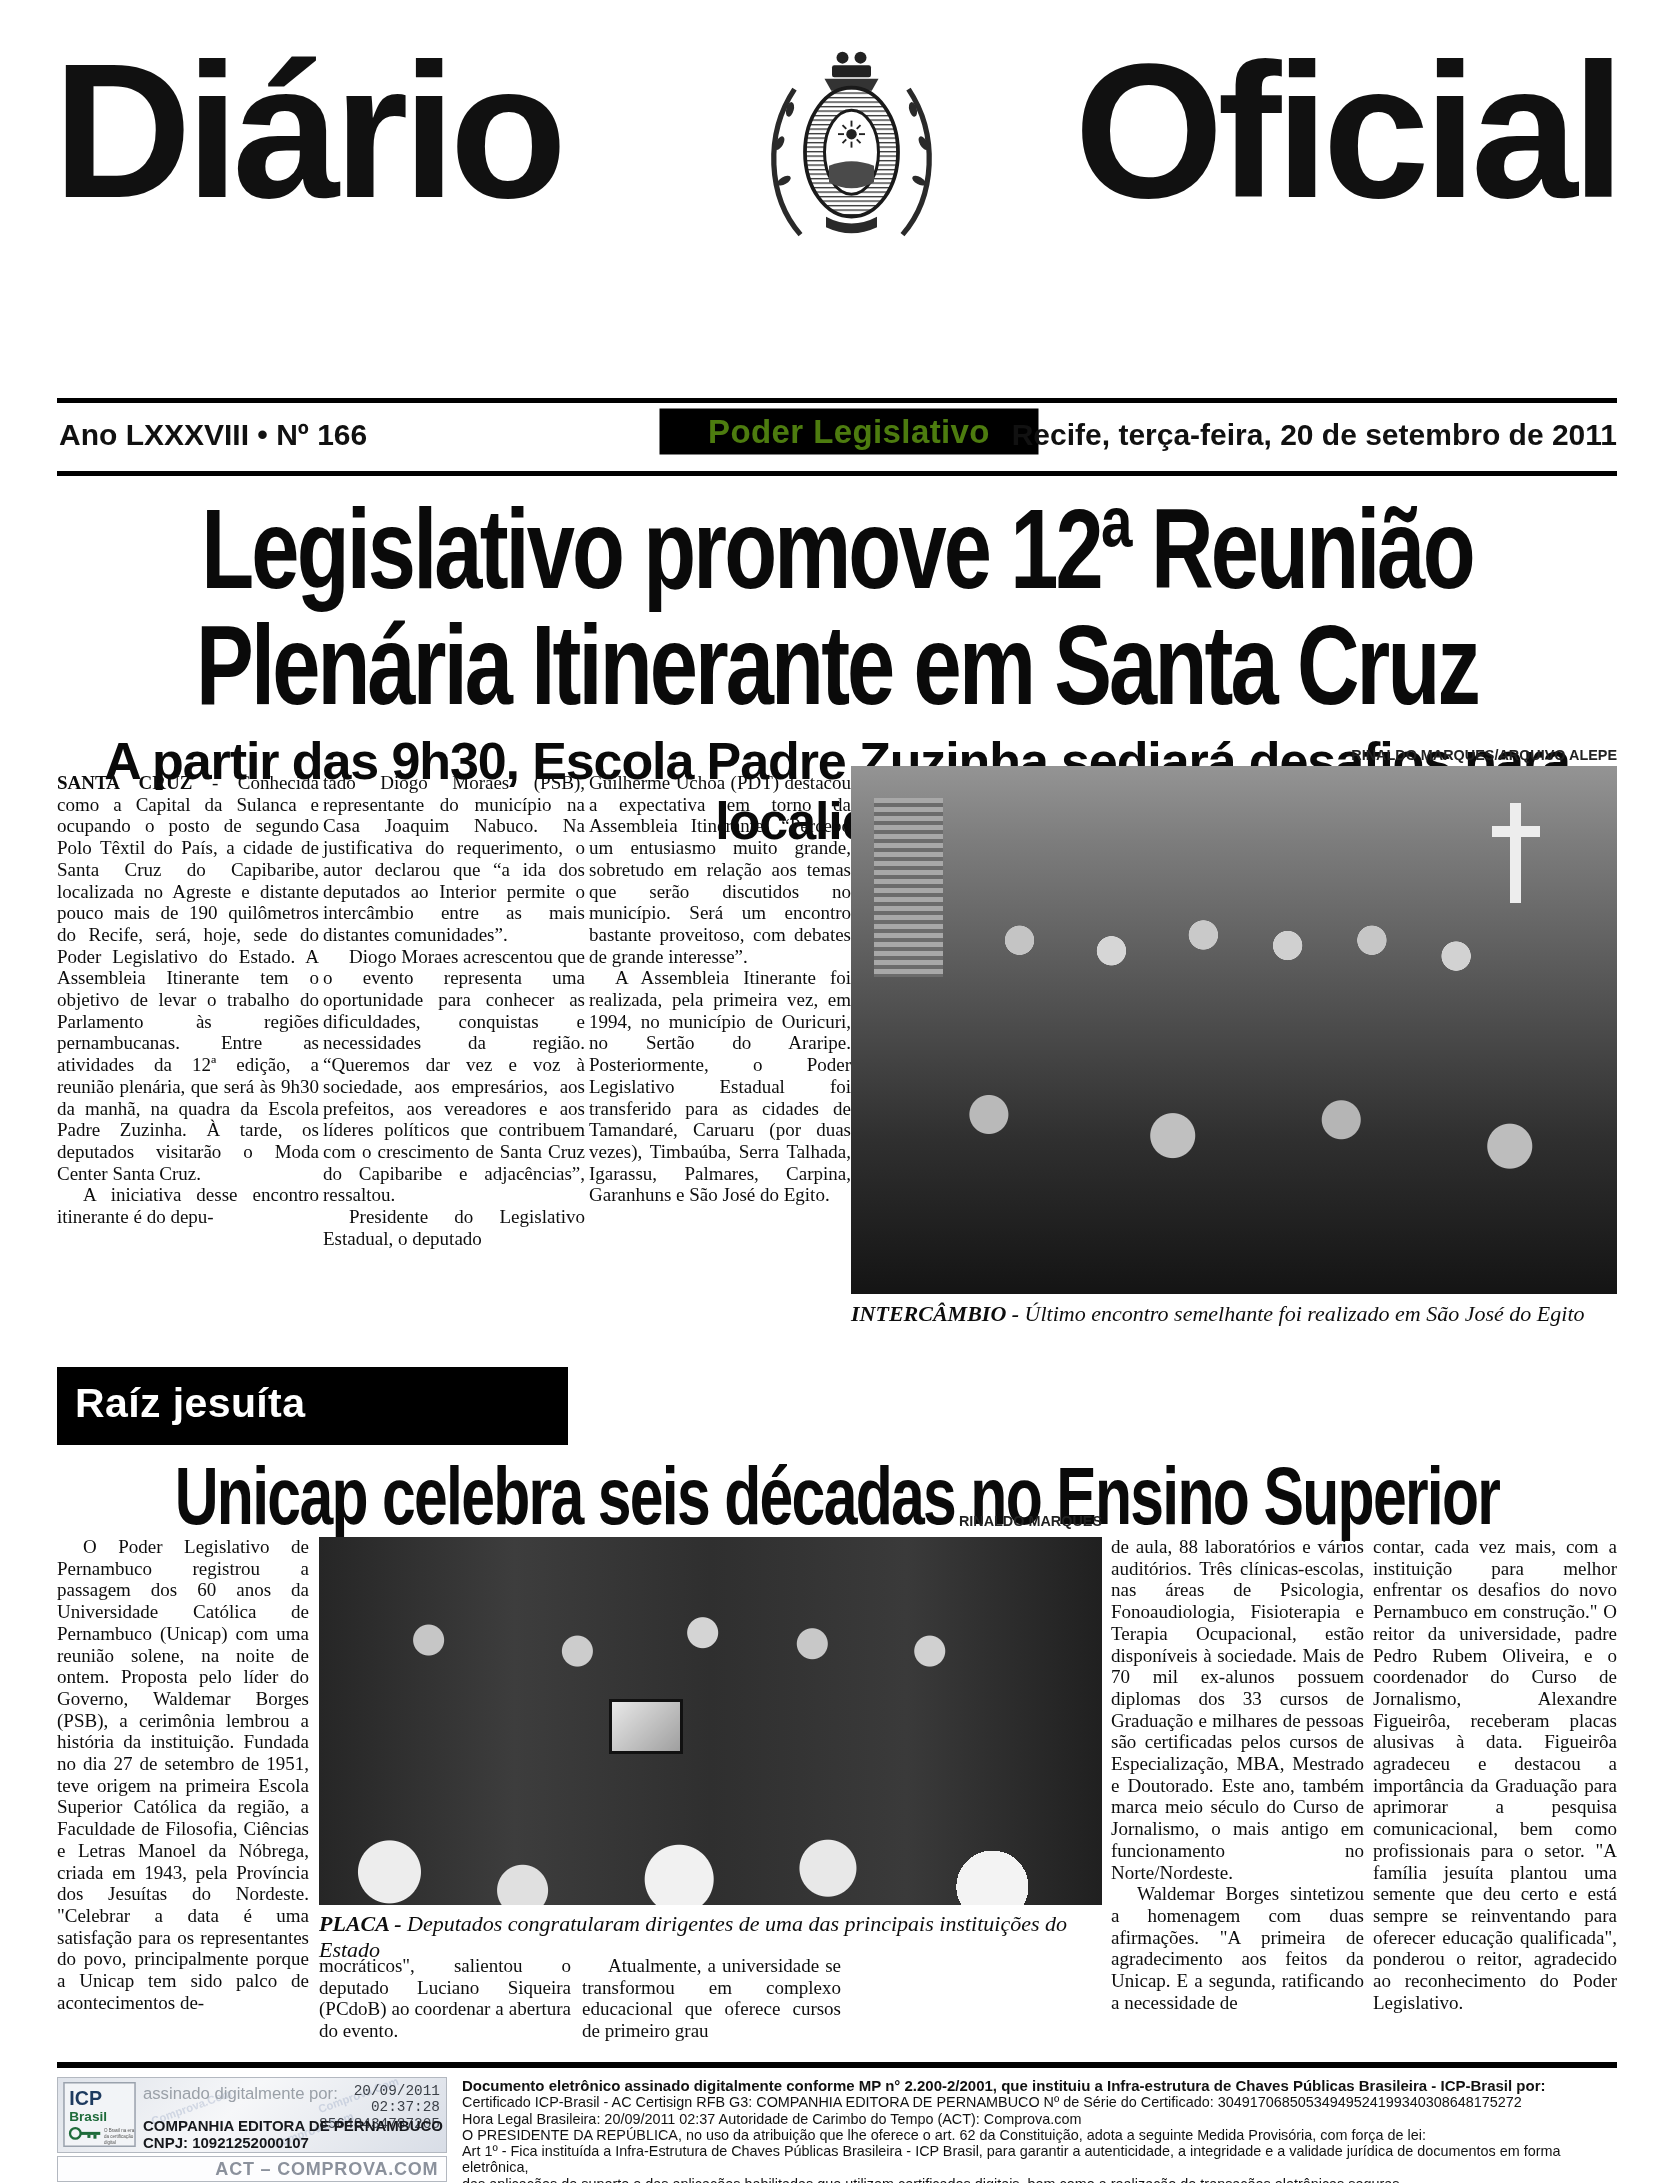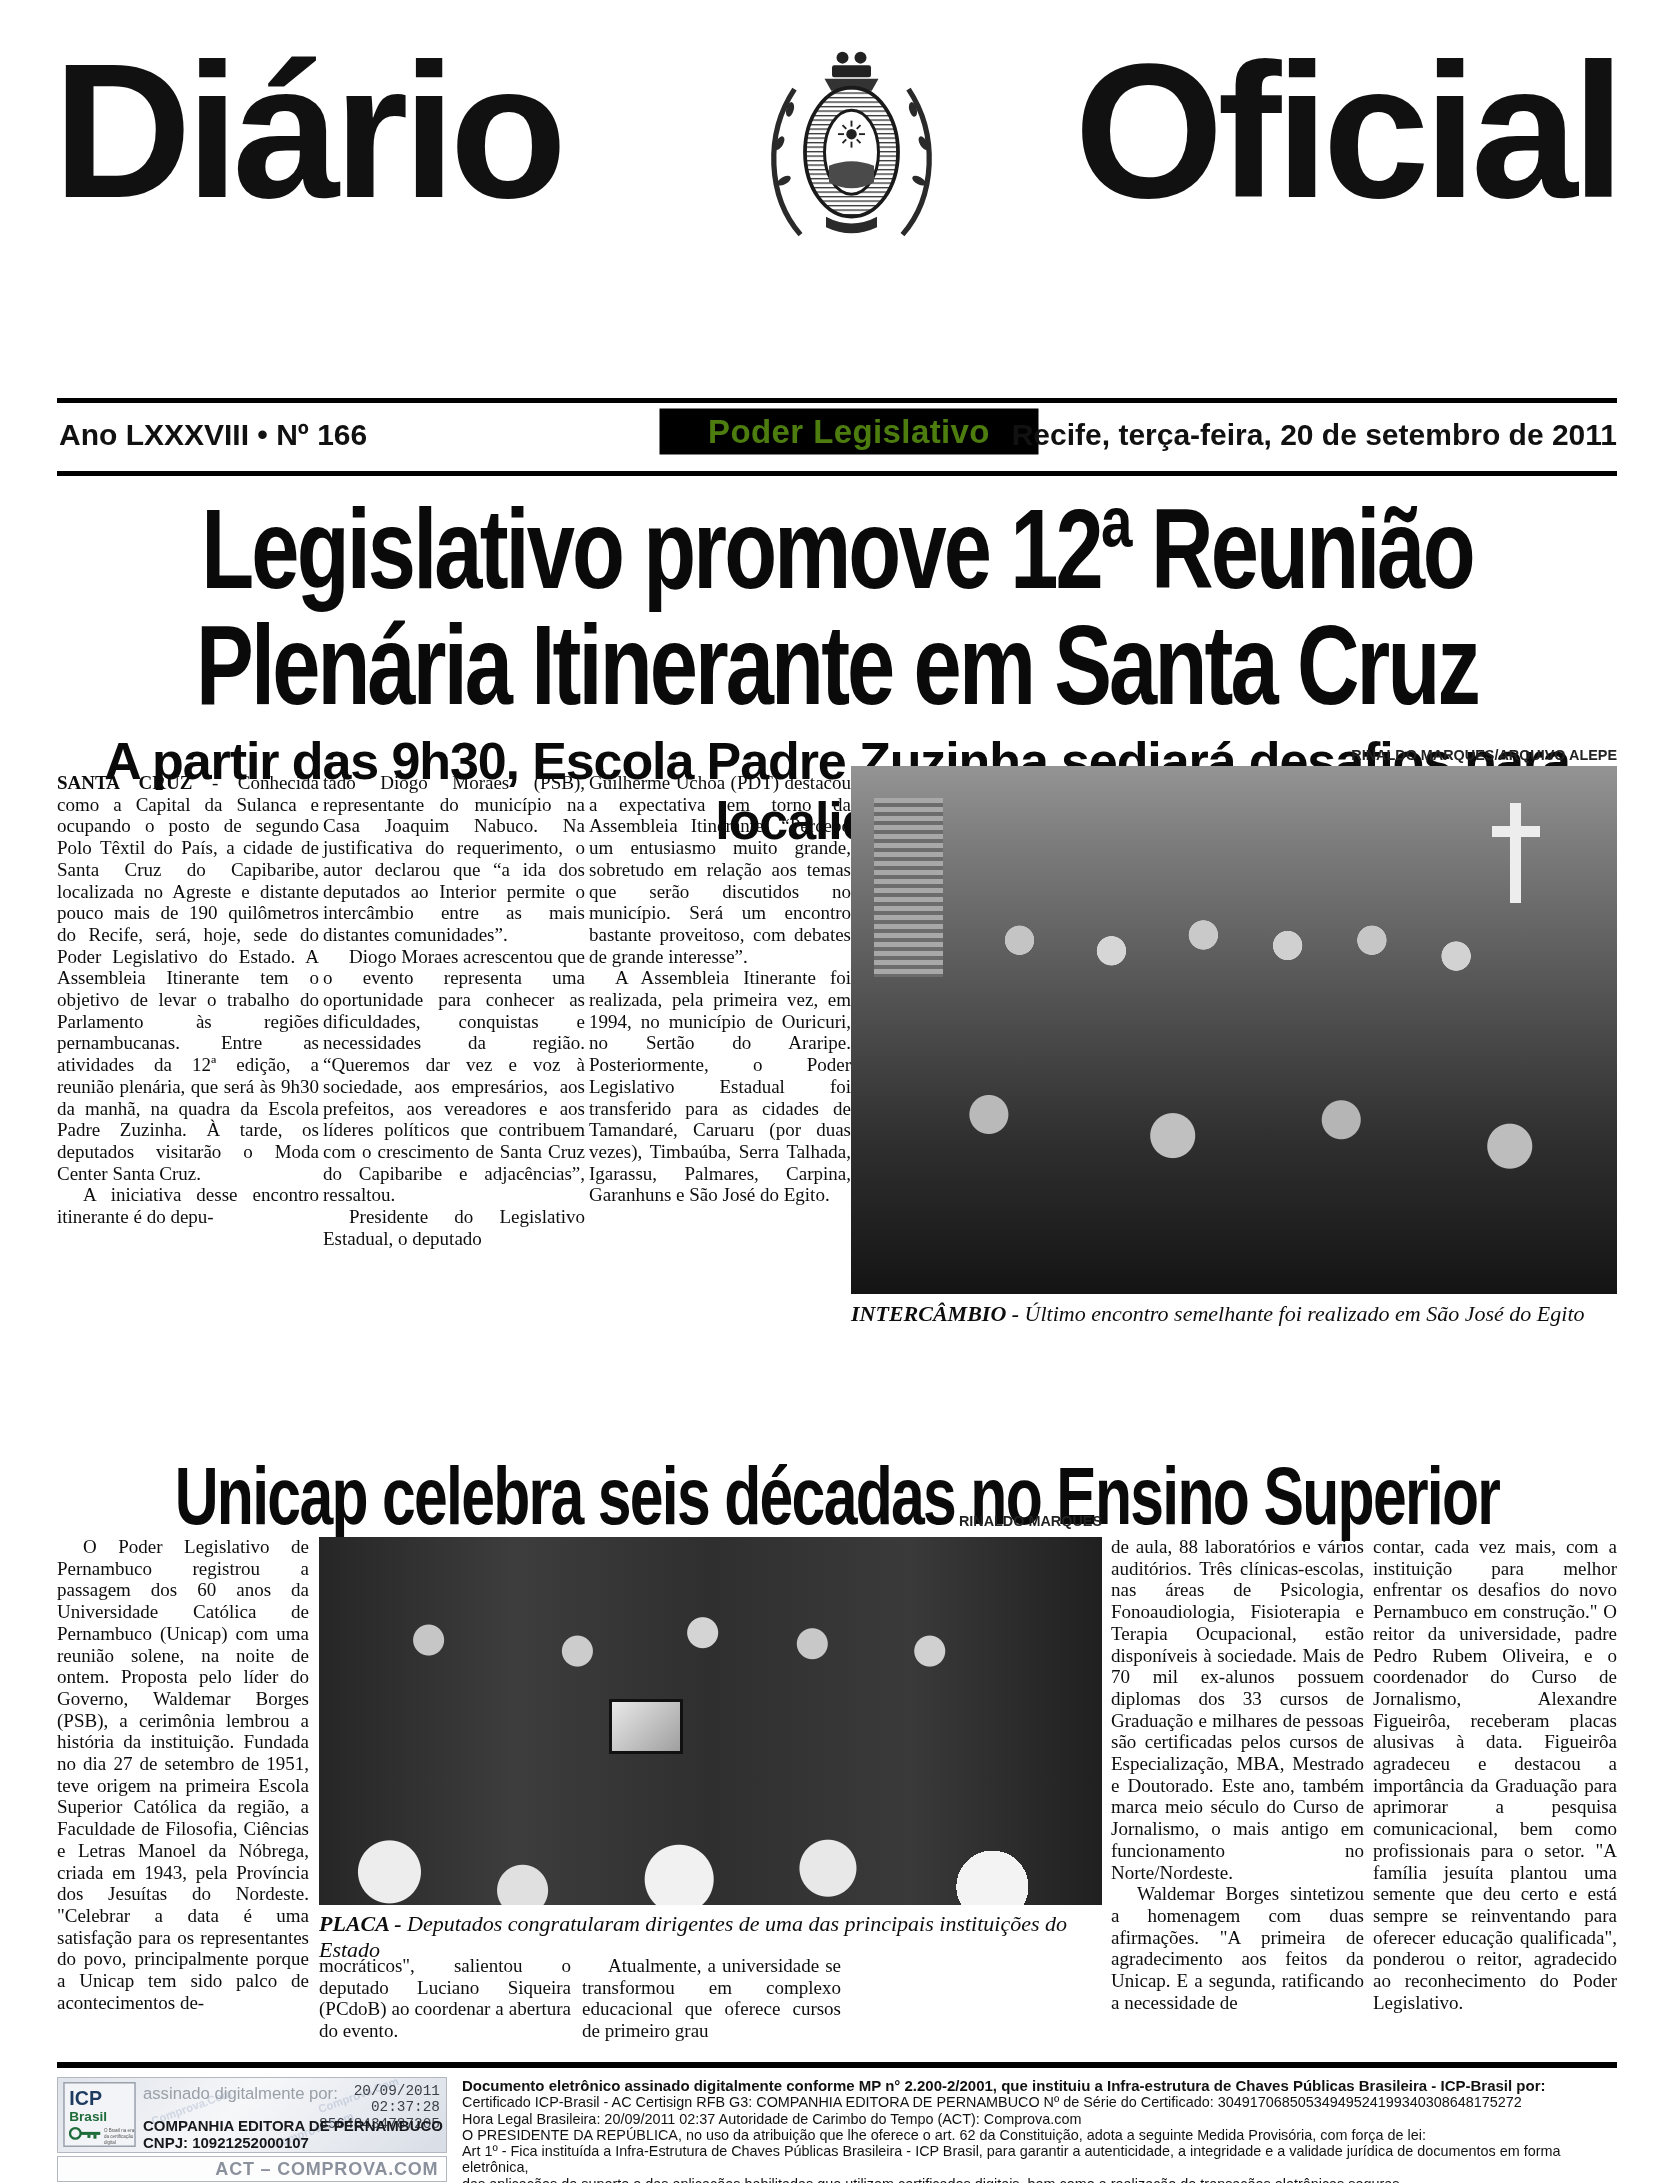--- a/index.html
+++ b/index.html
@@ -204,20 +204,23 @@
   <div id="photo1">
     <div class="blind"></div>
     <div class="cross-v"></div>
     <div class="cross-h"></div>
   </div>
   <div class="caption" id="caption1">
     <span class="cap-label">INTERCÂMBIO -</span>
     <span class="cap-text">Último encontro semelhante foi realizado em São José do Egito</span>
   </div>
 
+  <div id="kicker-box">
+    <span>Raíz jesuíta</span>
+  </div>
   <div class="hline" id="h2">Unicap celebra seis décadas no Ensino Superior</div>
 
   <div class="credit" id="credit2">RINALDO MARQUES</div>
 
   <div class="col" id="a2cA">
     <p class="ind">O Poder Legislativo de Pernambuco registrou a passagem dos 60 anos da Universidade Católica de Pernambuco (Unicap) com uma reunião solene, na noite de ontem. Proposta pelo líder do Governo, Waldemar Borges (PSB), a cerimônia lembrou a história da instituição. Fundada no dia 27 de setembro de 1951, teve origem na primeira Escola Superior Católica da região, a Faculdade de Filosofia, Ciências e Letras Manoel da Nóbrega, criada em 1943, pela Província dos Jesuítas do Nordeste. "Celebrar a data é uma satisfação para os representantes do povo, principalmente porque a Unicap tem sido palco de acontecimentos de-</p>
   </div>
 
   <div id="photo2">
     <div class="plaque"></div>

